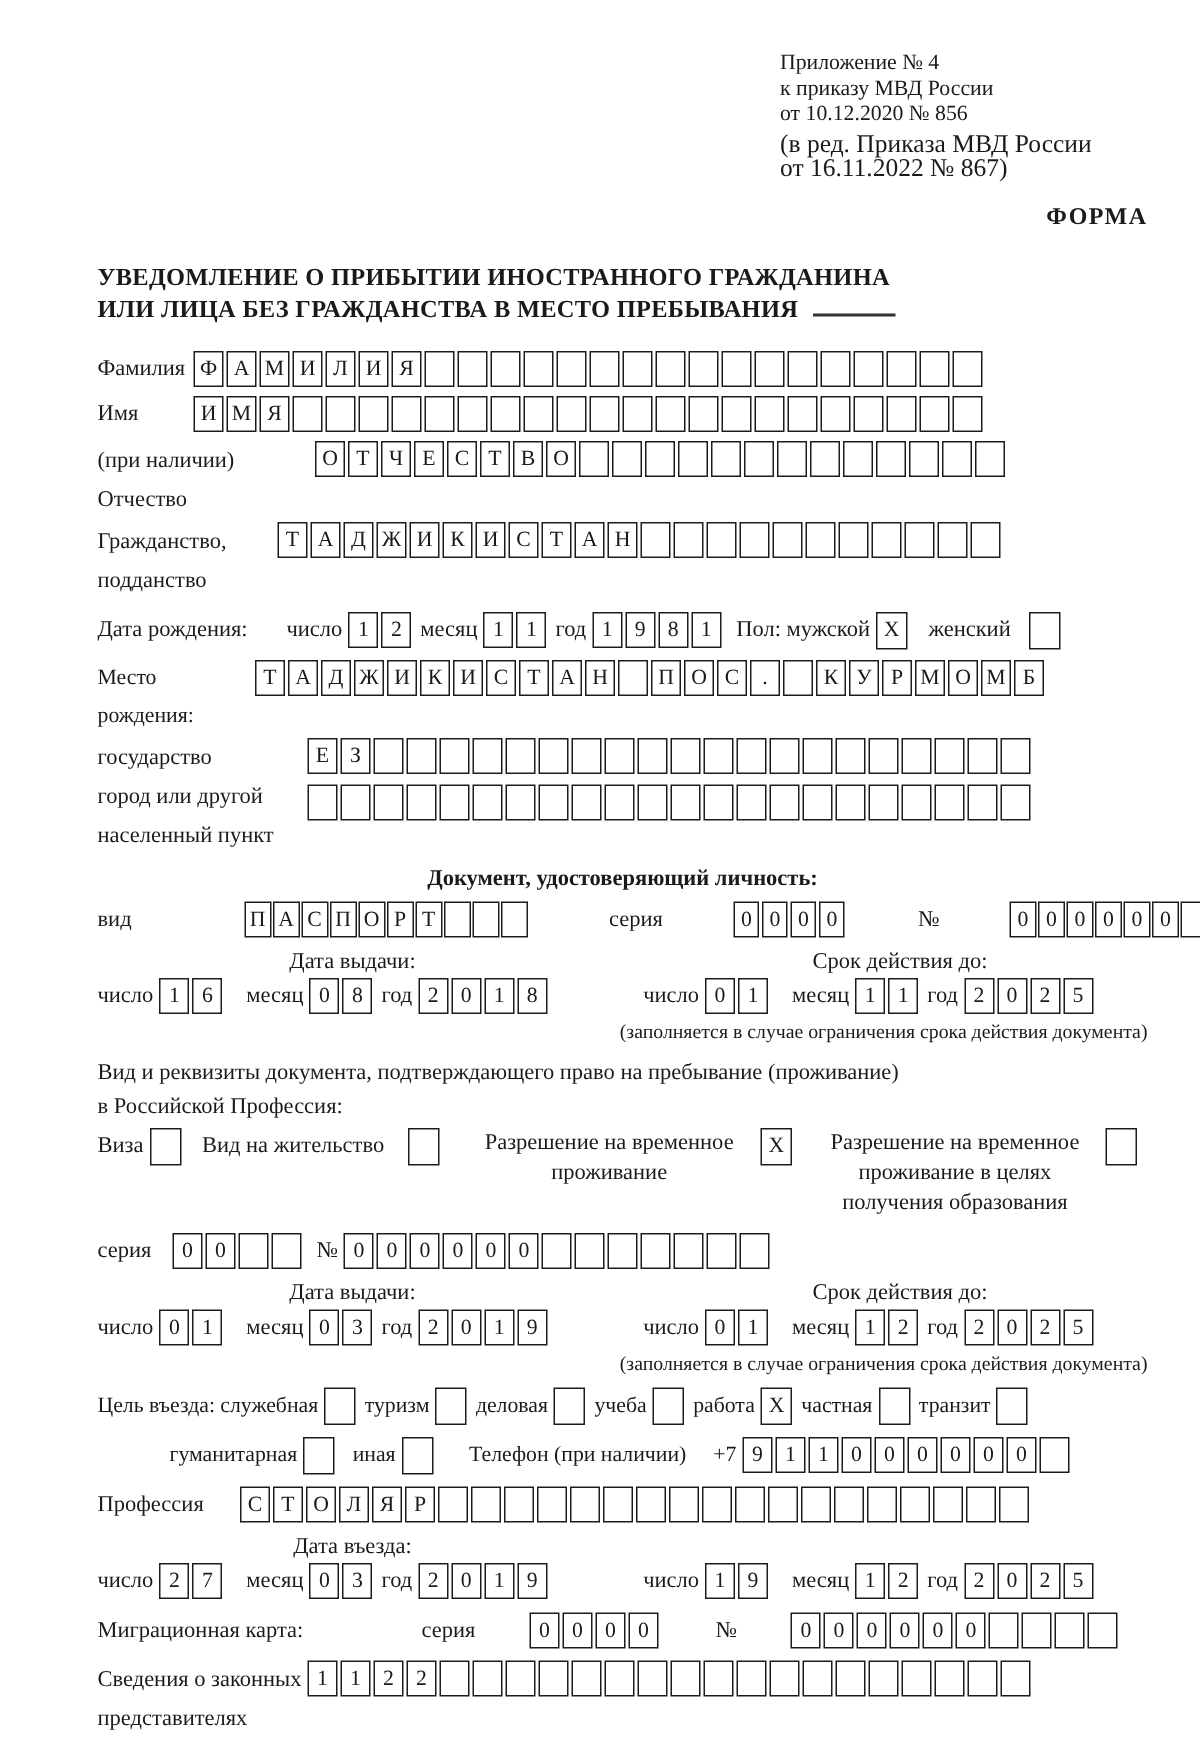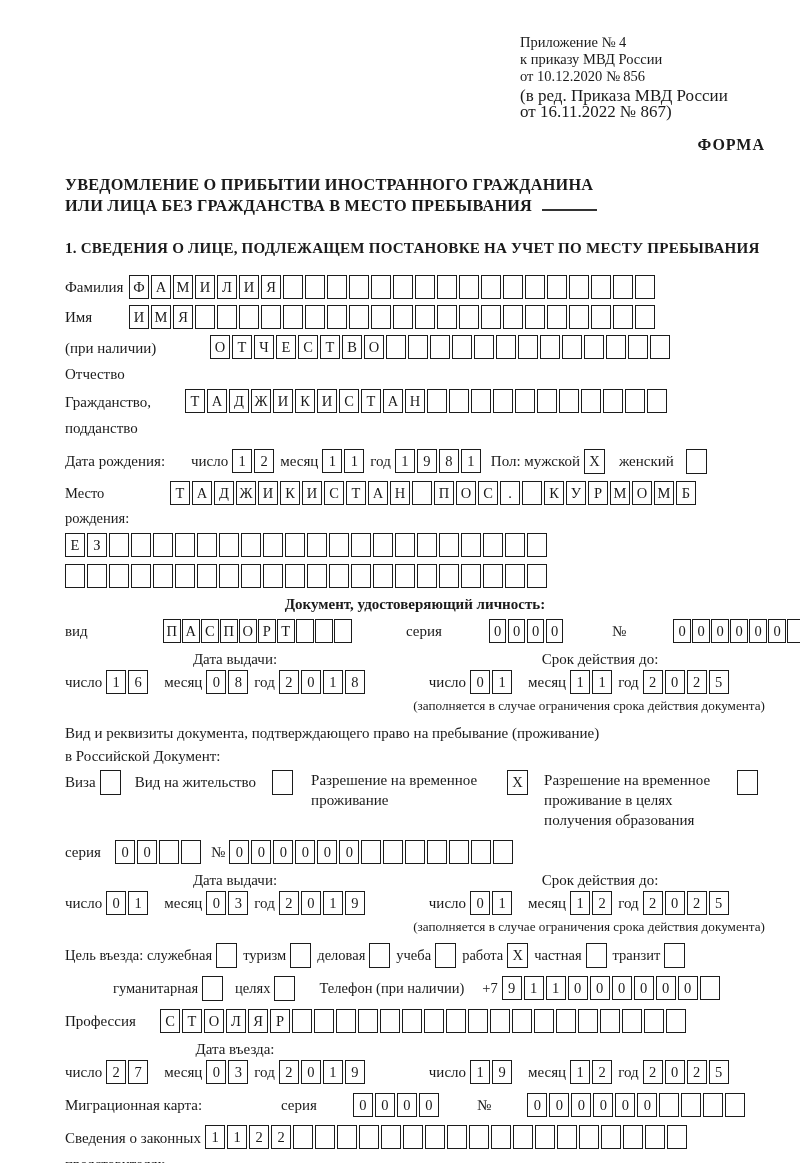--- a/index.html
+++ b/index.html
@@ -38,21 +38,21 @@
   }
   .smg .box{width:17.5px;margin-right:1.5px;}
   .cbg .box{width:21px;height:25px;}
   .dlbl{line-height:25px;margin:0 4px;}
   .dgroup{display:flex;align-items:flex-start;flex:none;}
   .dualhead{display:flex;margin-top:7px;}
   .dualhead .a{width:340px;text-align:center;}
   .dualhead .b{width:330px;text-align:center;margin-left:30px;}
   .note{ text-align:right;font-size:13.2px;margin-top:3px;}
   .para{line-height:23px;margin-top:8px;}
-  .cap{ text-align:left;line-height:20px;flex:none;}
+  .cap{ text-align:center;line-height:20px;flex:none;}
   .vgap7{height:7px;}
   .center-bold{text-align:center;font-weight:bold;margin-top:8px;}
   .mt2{margin-top:2px;}
 </style>
 </head>
 <body>
 
 <div class="page">
 
   <div class="appendix">
@@ -63,21 +63,20 @@
     <div class="amend">от 16.11.2022 № 867)</div>
   </div>
 
   <div class="forma">ФОРМА</div>
 
   <div class="title">
     <div>УВЕДОМЛЕНИЕ О ПРИБЫТИИ ИНОСТРАННОГО ГРАЖДАНИНА</div>
     <div><span>ИЛИ ЛИЦА БЕЗ ГРАЖДАНСТВА В МЕСТО ПРЕБЫВАНИЯ</span><span class="uline"></span></div>
   </div>
 
-  <div class="sec">1. СВЕДЕНИЯ О ЛИЦЕ, ПОДЛЕЖАЩЕМ ПОСТАНОВКЕ НА УЧЕТ ПО МЕСТУ ПРЕБЫВАНИЯ</div>
 
   <div class="row" style="margin-top:18px;">
     <span class="lbl" style="width:64px;">Фамилия</span>
     <span class="boxes">
         <span class="box">Ф</span>
         <span class="box">А</span>
         <span class="box">М</span>
         <span class="box">И</span>
         <span class="box">Л</span>
         <span class="box">И</span>
@@ -245,20 +244,25 @@
         <span class="box">К</span>
         <span class="box">У</span>
         <span class="box">Р</span>
         <span class="box">М</span>
         <span class="box">О</span>
         <span class="box">М</span>
         <span class="box">Б</span>
       </span>
   </div>
   <div class="row mt2">
+    <span class="lbl lines" style="width:140px;">
+      <span class="ln" style="display:block;">государство</span>
+      <span class="ln" style="display:block;">город или другой</span>
+      <span class="ln" style="display:block;">населенный пункт</span>
+    </span>
     <span>
       <span class="boxes">
           <span class="box">Е</span>
           <span class="box">З</span>
           <span class="box"></span>
           <span class="box"></span>
           <span class="box"></span>
           <span class="box"></span>
           <span class="box"></span>
           <span class="box"></span>
@@ -388,21 +392,21 @@
           <span class="box">2</span>
           <span class="box">5</span>
         </span>
     </span>
   </div>
 
   <div class="note">(заполняется в случае ограничения срока действия документа)</div>
 
   <div class="para">
     <div>Вид и реквизиты документа, подтверждающего право на пребывание (проживание)</div>
-    <div>в Российской Документ:</div>
+    <div>в Российской Профессия:</div>
   </div>
 
   <div class="row mt2">
     <span class="dlbl" style="margin-left:0;">Виза</span>
     <span class="boxes cbg">
         <span class="box"></span>
       </span>
     <span class="dlbl" style="margin-left:12px;">Вид на жительство</span>
     <span class="boxes cbg" style="margin-left:12px;">
         <span class="box"></span>
@@ -520,21 +524,21 @@
     <span class="boxes cbg">
         <span class="box"></span>
       </span>
   </div>
 
   <div class="row" style="margin-top:8px;margin-left:48px;font-size:14.5px;">
     <span class="dlbl" style="margin-left:0;">гуманитарная</span>
     <span class="boxes cbg">
         <span class="box"></span>
       </span>
-    <span class="dlbl" style="margin-left:10px;">целях</span>
+    <span class="dlbl" style="margin-left:10px;">иная</span>
     <span class="boxes cbg">
         <span class="box"></span>
       </span>
     <span class="dlbl" style="margin-left:22px;">Телефон (при наличии)</span>
     <span class="dlbl" style="margin-left:14px;">+7</span>
     <span class="boxes">
         <span class="box">9</span>
         <span class="box">1</span>
         <span class="box">1</span>
         <span class="box">0</span>

